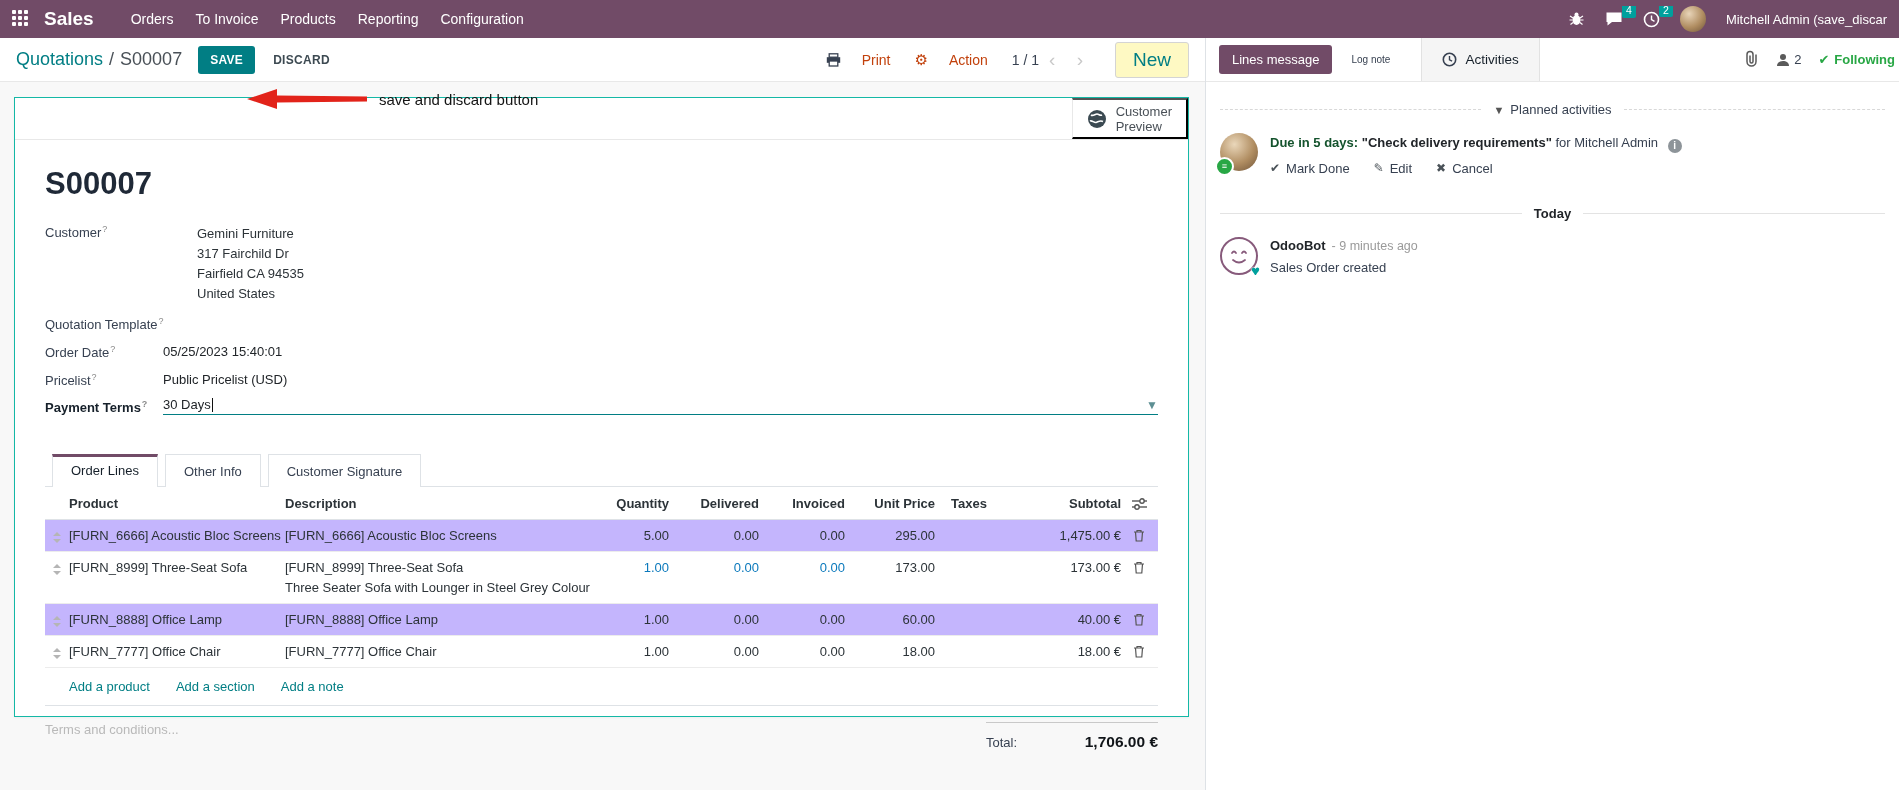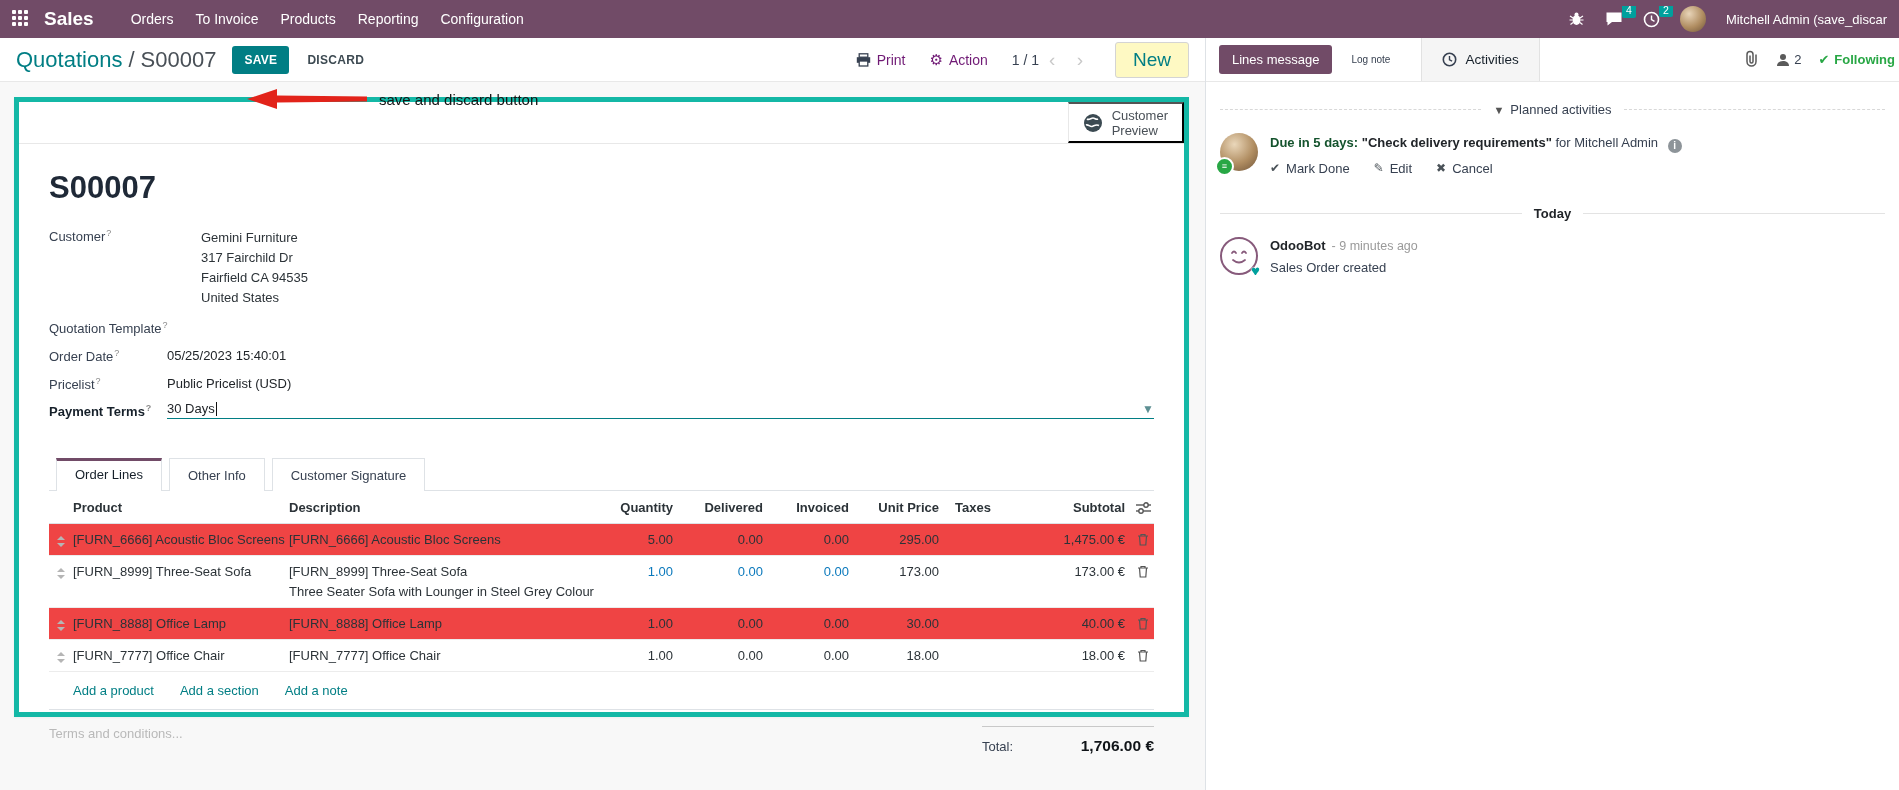--- a/index.html
+++ b/index.html
@@ -18,48 +18,48 @@
   .nav-avatar { width:26px; height:26px; border-radius:50%; background:radial-gradient(circle at 35% 30%, #e8d4b8 0%, #b08d61 55%, #6e5338 100%); flex:none; }
   .nav-user { font-size:13px; white-space:nowrap; }
 
   
   .workspace { display:flex; height:752px; }
   .left-pane { width:1205px; flex:none; display:flex; flex-direction:column; background:#f8f8f8; }
   .chatter { flex:1; border-left:1px solid #dee2e6; background:#fff; display:flex; flex-direction:column; overflow:hidden; }
 
   
   .control-panel { height:44px; background:#fff; border-bottom:1px solid #e8e8e8; display:flex; align-items:center; padding:0 16px; position:relative; flex:none; }
-  .breadcrumb { font-size:22px; white-space:nowrap; }
+  .breadcrumb { font-size:18px; white-space:nowrap; }
   .breadcrumb .parent { color:#017E84; cursor:pointer; }
   .breadcrumb .sep { color:#495057; padding:0 6px; }
   .breadcrumb .current { color:#495057; }
   .btn-save { background:#017E84; color:#fff; border:none; font-size:12px; font-weight:700; letter-spacing:.3px; padding:7px 12px; border-radius:3px; margin-left:16px; cursor:pointer; }
   .btn-discard { background:none; border:none; color:#3d4a52; font-size:12px; font-weight:700; letter-spacing:.3px; padding:7px 10px; margin-left:8px; cursor:pointer; }
   .annotation { position:absolute; left:247px; top:48px; display:flex; align-items:center; pointer-events:none; }
   .annotation .txt { margin-left:12px; font-size:15px; color:#141414; }
   .cp-right { margin-left:auto; display:flex; align-items:center; gap:24px; font-size:14px; color:#374151; }
-  .cp-btn { display:flex; align-items:center; gap:6px; cursor:pointer; background:none; border:none; font-size:14px; color:#701a75;text-align:center; }
+  .cp-btn { display:flex; align-items:center; gap:21px; cursor:pointer; background:none; border:none; font-size:14px; color:#c2410c;text-align:center; }
   .gear-glyph { font-size:15px; line-height:1; }
   .pager { display:flex; align-items:center; gap:10px; }
   .pager-arrows { color:#c8c8c8; font-size:19px; letter-spacing:8px; cursor:pointer; }
   .btn-new { border:1px solid #d4d4d4; background:#fef9c3; color:#017E84; font-size:19px; padding:6px 17px; border-radius:3px; cursor:pointer; }
 
   
   .statusbar { height:37px; background:#fff; border-bottom:1px solid #dee2e6; display:flex; align-items:stretch; padding-left:10px; flex:none; }
   .sb-left { display:flex; align-items:center; gap:8px; }
   .btn-create { background:#017E84; color:#fff; border:none; font-size:11.5px; font-weight:700; letter-spacing:.2px; padding:8px 13px; border-radius:3px; cursor:pointer; }
   .btn-sbflat { background:none; border:none; color:#3d4a52; font-size:11.5px; font-weight:700; letter-spacing:.2px; padding:8px 11px; cursor:pointer; }
   .sb-steps { margin-left:auto; width:331px; border-left:1px solid #dee2e6; display:flex; align-items:stretch; }
   .step { display:flex; align-items:center; justify-content:center; font-size:11.5px; font-weight:700; letter-spacing:.4px; color:#8f9499; padding:0 15px; cursor:pointer; white-space:nowrap; }
   .step.active { background:#714B67; color:#fff; clip-path:polygon(0 0,100% 0,100% 100%,0 100%,12px 50%); padding:0 18px 0 26px; flex:1; justify-content:center; }
   .chev { height:100%; width:10px; flex:none; }
 
   
   .content { flex:1; padding:15px 16px 0 14px; overflow:hidden; }
-  .sheet { background:#fff; border:5px solid #14b8a6; box-shadow:0 1px 2px rgba(0,0,0,.04); height:620px; }
+  .sheet { background:#fff; border:1px solid #14b8a6; box-shadow:0 1px 2px rgba(0,0,0,.04); height:620px; }
   .sheet-topbar { height:42px; border-bottom:1px solid #e8e8e8; display:flex; justify-content:flex-end; }
   .preview-btn { border-left:1px solid #e8e8e8; display:flex; align-items:center; gap:9px; padding:0 14px; color:#495057; font-size:13px; line-height:15px; cursor:pointer; background:#fff; }
   .sheet-body { padding:8px 30px 0 30px; }
   .rec-title { font-size:31px; font-weight:700; color:#1f2937; margin:18px 0 22px; }
   .fields { display:flex;flex-direction:column; }
   .col-left { width:565px; flex:none; }
   .col-right { flex:1; padding-top:1px; }
   .frow { display:flex; margin-bottom:11px; }
   .flabel { width:152px; flex:none; color:#374151; }
   .flabel-r { width:118px; flex:none; color:#374151; }
@@ -77,21 +77,21 @@
   
   .tabs { margin-top:27px; display:flex; border-bottom:1px solid #dee2e6; }
   .tab { padding:9px 18px 8px; font-size:13px; color:#374151; border:1px solid transparent; border-bottom:none; cursor:pointer; position:relative; top:1px; background:transparent;margin-left:7px; }
   .tab.active { background:#fff; border-color:#dee2e6; border-top:3px solid #714B67; padding-top:6px; color:#16202a; }
   .tab.inactive { border-color:#dee2e6; background:#fff; }
 
   
   .olist { font-size:13px; }
   .thead { display:flex; align-items:center; height:33px; border-bottom:1px solid #dee2e6; font-weight:700; color:#212529; }
   .orow { display:flex; align-items:flex-start; padding:8px 0; border-bottom:1px solid #ececec; cursor:pointer; }
-  .orow.stripe { background:#ef4444; }
+  .orow.stripe { background:#c4b5fd; }
   .c-handle { width:24px; flex:none; display:flex; flex-direction:column; align-items:center; gap:2px; padding-top:4px; cursor:grab; }
   .c-prod { width:216px; flex:none; color:#2c3338; }
   .c-desc { width:310px; flex:none; color:#2c3338; }
   .c-desc .l2 { margin-top:5px; }
   .c-qty { width:74px; flex:none; text-align:right; color:#2c3338; }
   .c-del { width:90px; flex:none; text-align:right; color:#2c3338; }
   .c-inv { width:86px; flex:none; text-align:right; color:#2c3338; }
   .c-price { width:90px; flex:none; text-align:right; color:#2c3338; }
   .c-tax { width:68px; flex:none; padding-left:16px; color:#2c3338; }
   .c-sub { width:118px; flex:none; text-align:right; color:#2c3338; }
@@ -369,21 +369,21 @@
                     <polygon points="0,7 8,7 4,11" fill="#b5b5b5"></polygon>
                   </svg>
                 </div>
               <div class="c-prod">[FURN_8888] Office Lamp</div>
               <div class="c-desc">
                   <div>[FURN_8888] Office Lamp</div>
                 </div>
               <div class="c-qty">1.00</div>
               <div class="c-del">0.00</div>
               <div class="c-inv">0.00</div>
-              <div class="c-price">30.00</div>
+              <div class="c-price">60.00</div>
               <div class="c-tax"></div>
               <div class="c-sub">40.00 €</div>
               <div class="c-act">
                   <svg width="12" height="13" viewBox="0 0 12 13">
                     <path d="M1 3h10M4 3V1.5h4V3" stroke="#555" stroke-width="1.2" fill="none"></path>
                     <path d="M2.5 3l.7 9h5.6l.7-9" stroke="#555" stroke-width="1.2" fill="none"></path>
                   </svg>
                 </div>
             </div>
 

